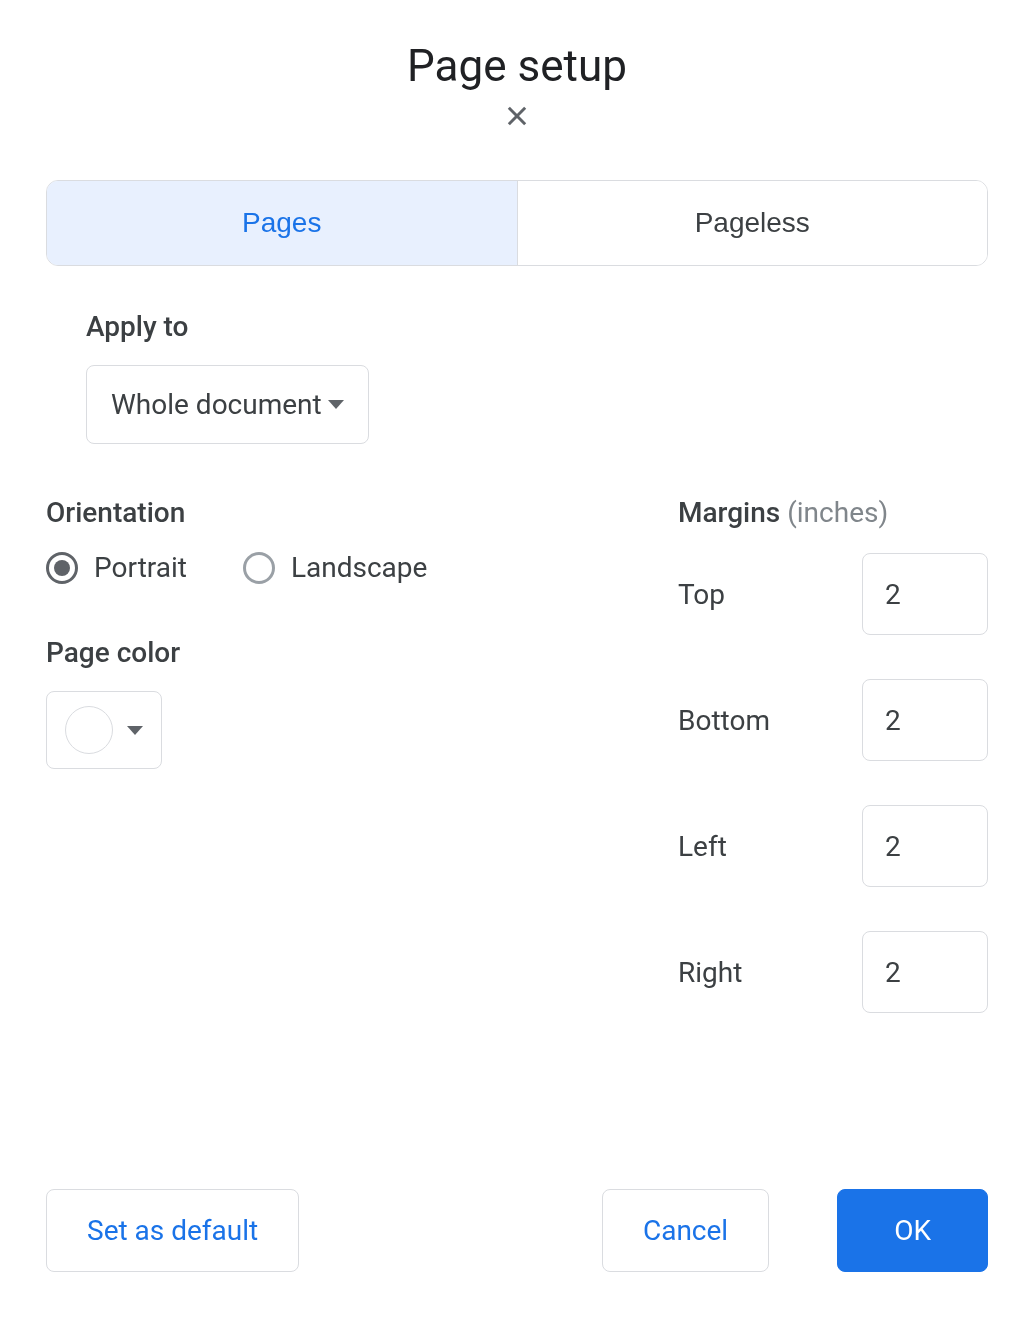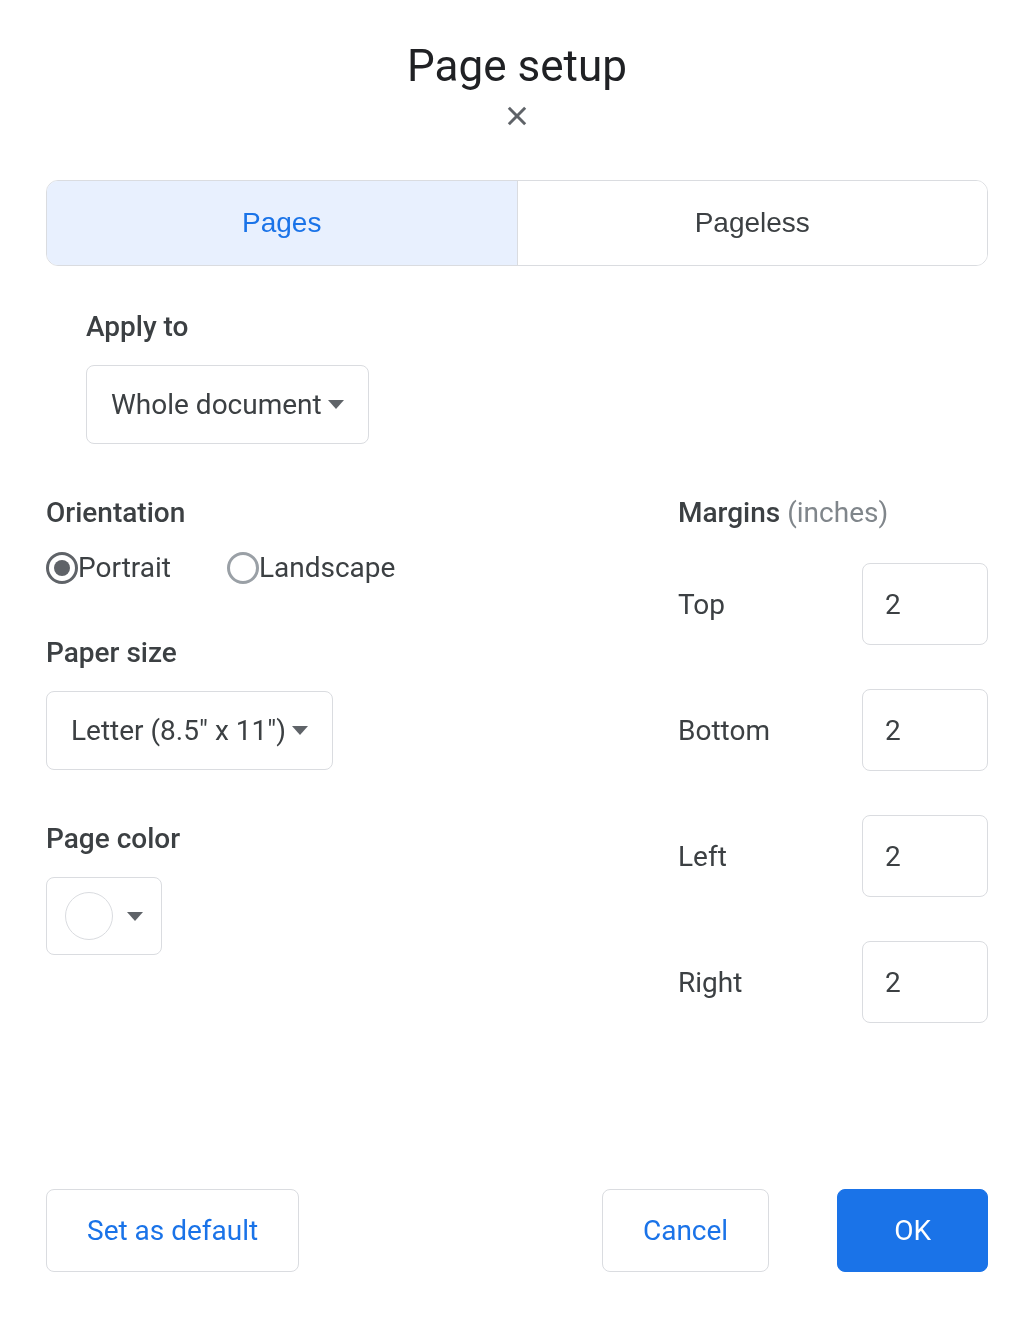--- a/index.html
+++ b/index.html
@@ -107,20 +107,21 @@
       margin-bottom: 52px;
     }
     .radio-group {
       display: flex;
       gap: 56px;
       align-items: center;
     }
     .radio-item {
       display: flex;
       align-items: center;
+      gap: 16px;
       cursor: pointer;
     }
     .radio-circle {
       width: 32px;
       height: 32px;
       border: 3px solid #5f6368;
       border-radius: 50%;
       display: flex;
       align-items: center;
       justify-content: center;
@@ -165,21 +166,21 @@
     .margins-label {
       font-size: 28px;
       font-weight: 500;
       color: #3c4043;
     }
     .margins-unit {
       color: #80868b;
       font-weight: 400;
     }
     .margins-section .section-label {
-      margin-bottom: 34px;
+      margin-bottom: 24px;
     }
     .margin-row {
       display: flex;
       align-items: center;
       justify-content: space-between;
       margin-bottom: 44px;
       gap: 44px;
     }
     .margin-row:last-child {
       margin-bottom: 0;
@@ -267,27 +268,20 @@
           <span class="radio-circle checked"></span>
           <span class="radio-label">Portrait</span>
         </div>
         <div class="radio-item">
           <span class="radio-circle unchecked"></span>
           <span class="radio-label">Landscape</span>
         </div>
       </div>
     </div>
 
-    <div class="paper-size-section">
-      <div class="section-label">Paper size</div>
-      <div class="dropdown">
-        <span>Letter (8.5" x 11")</span>
-        <span class="dropdown-caret"></span>
-      </div>
-    </div>
 
     <div class="page-color-section">
       <div class="section-label">Page color</div>
       <div class="color-dropdown">
         <span class="color-swatch"></span>
         <span class="dropdown-caret"></span>
       </div>
     </div>
   </div>
 

